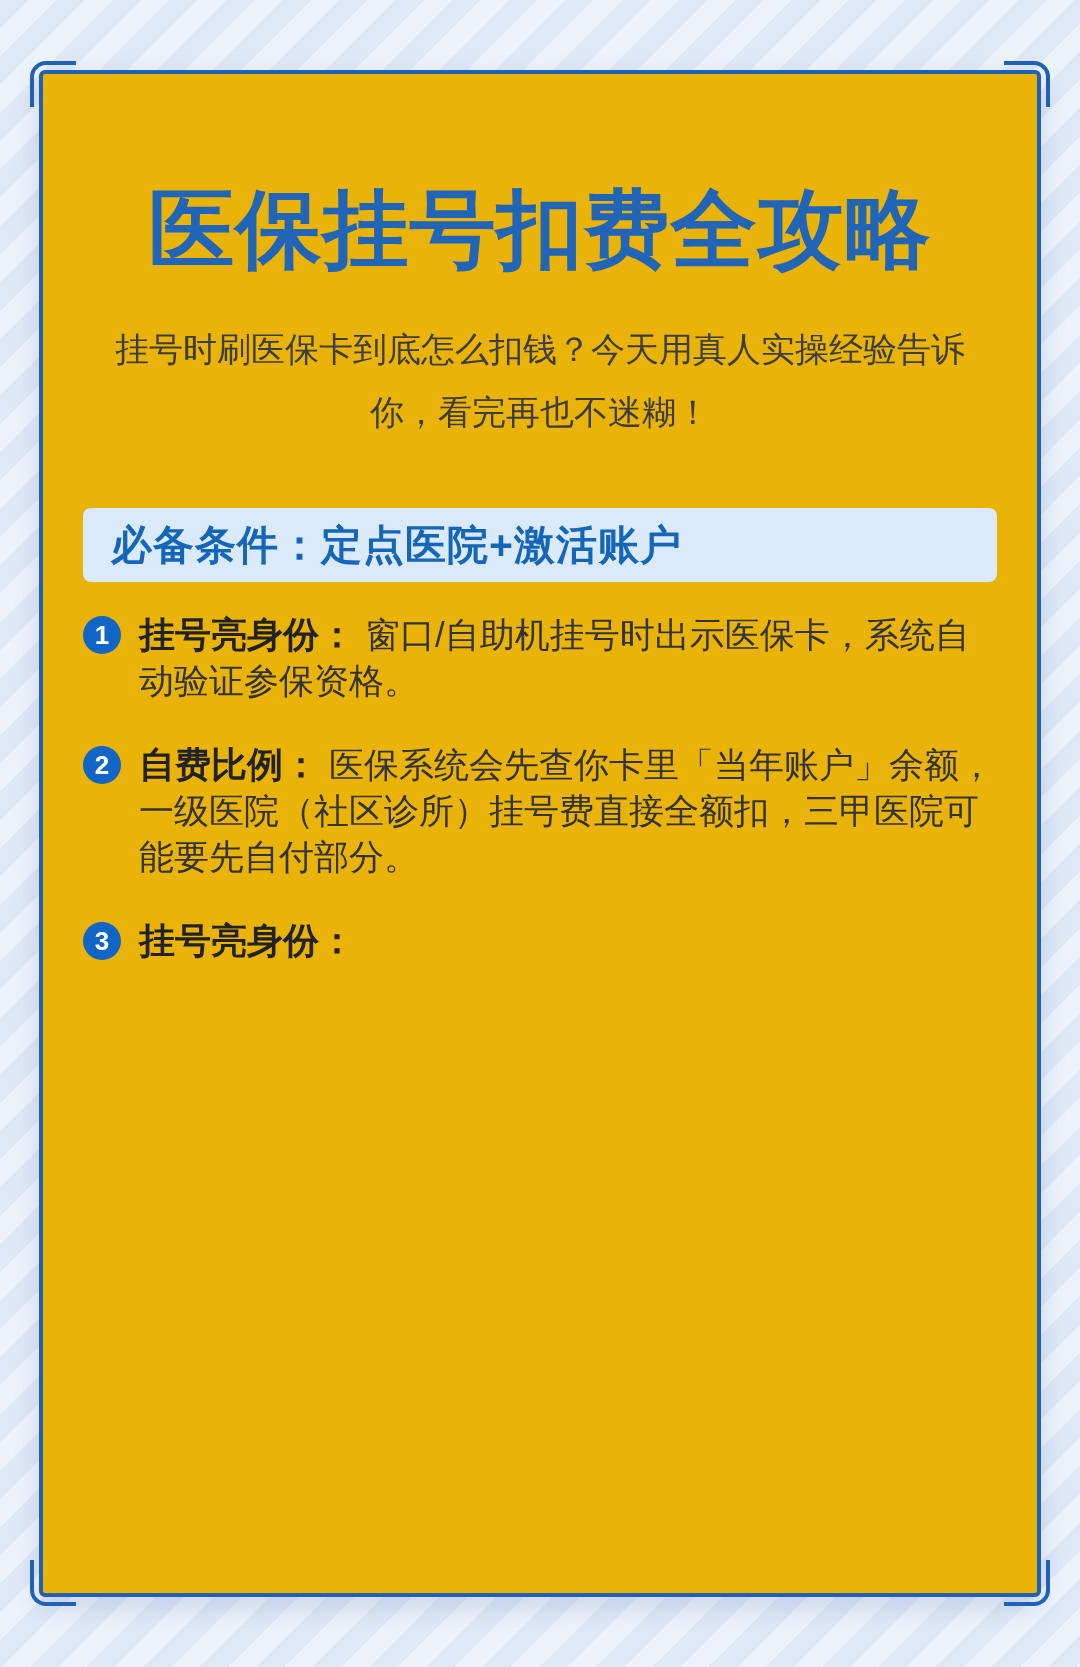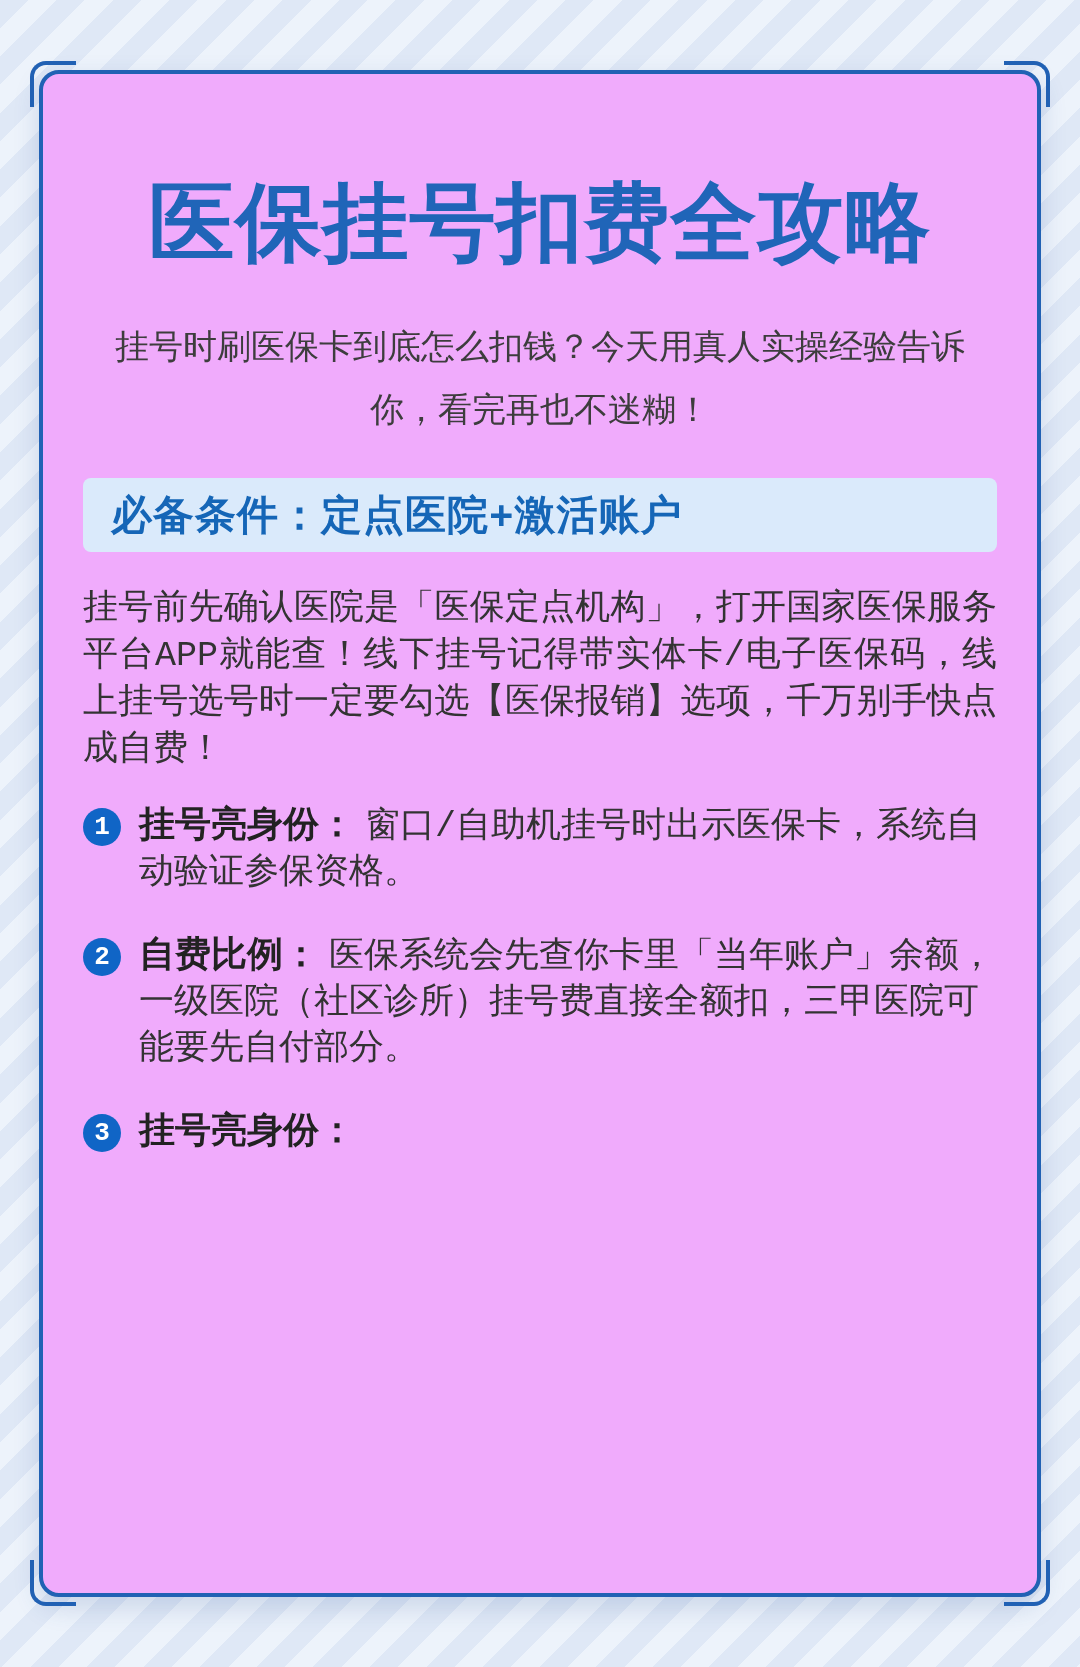--- a/index.html
+++ b/index.html
@@ -7,26 +7,25 @@
     width: 1080px; height: 1667px;
     overflow: hidden;
     font-family: "Liberation Sans", sans-serif;
     background: repeating-linear-gradient(135deg, #dfe8f6 0 20px, #edf3fb 20px 40px);
   }
   .card {
     position: relative;
     box-sizing: border-box;
     width: 1002px; height: 1527px;
     margin: 70px auto 0;
-    background: #f0abfc;
+    background: #eab308;
     border: 4px solid #2161b4;
-    border-radius: 20px;
+    border-radius: 6px;
     box-shadow: 0 10px 26px rgba(45, 85, 150, 0.18);
     padding: 0 40px;
-    font-family: Liberation Mono, monospace;
   }
   .bracket {
     position: absolute;
     width: 42px; height: 42px;
     border: 0 solid #2161b4;
     pointer-events: none;
   }
   .bracket.tl { left: -13px; top: -13px; border-top-width: 4px; border-left-width: 4px; border-top-left-radius: 16px; }
   .bracket.tr { right: -13px; top: -13px; border-top-width: 4px; border-right-width: 4px; border-top-right-radius: 16px; }
   .bracket.bl { left: -13px; bottom: -13px; border-bottom-width: 4px; border-left-width: 4px; border-bottom-left-radius: 16px; }
@@ -41,21 +40,21 @@
     letter-spacing: 1px;
   }
   .subtitle {
     width: 900px;
     margin: 46px auto 0;
     text-align: center;
     font-size: 34px; line-height: 63px;
     color: #3d3d3d;
   }
   .section-bar {
-    margin-top: 34px;
+    margin-top: 64px;
     height: 74px;
     background: #daeafb;
     border-radius: 8px;
     display: flex; align-items: center;
     padding-left: 28px;
     box-sizing: border-box;
   }
   .section-bar .heading-text {
     font-size: 41px; font-weight: 700;
     color: #1566b7;
@@ -123,21 +122,20 @@
   <div class="bracket br"></div>
 
   <h1 class="title">医保挂号扣费全攻略</h1>
 
   <p class="subtitle">挂号时刷医保卡到底怎么扣钱？今天用真人实操经验告诉你，看完再也不迷糊！</p>
 
   <div class="section-bar">
     <span class="heading-text">必备条件：定点医院+激活账户</span>
   </div>
 
-  <p class="para">挂号前先确认医院是「医保定点机构」，打开国家医保服务平台APP就能查！线下挂号记得带实体卡/电子医保码，线上挂号选号时一定要勾选【医保报销】选项，千万别手快点成自费！</p>
 
 
   <div class="steps" id="steps-list">
       <div class="step">
     <span class="step-num">1</span>
     <span class="step-label">挂号亮身份：</span><span class="step-text">窗口/自助机挂号时出示医保卡，系统自动验证参保资格。</span>
   </div>
       <div class="step">
     <span class="step-num">2</span>
     <span class="step-label">自费比例：</span><span class="step-text">医保系统会先查你卡里「当年账户」余额，一级医院（社区诊所）挂号费直接全额扣，三甲医院可能要先自付部分。</span>

